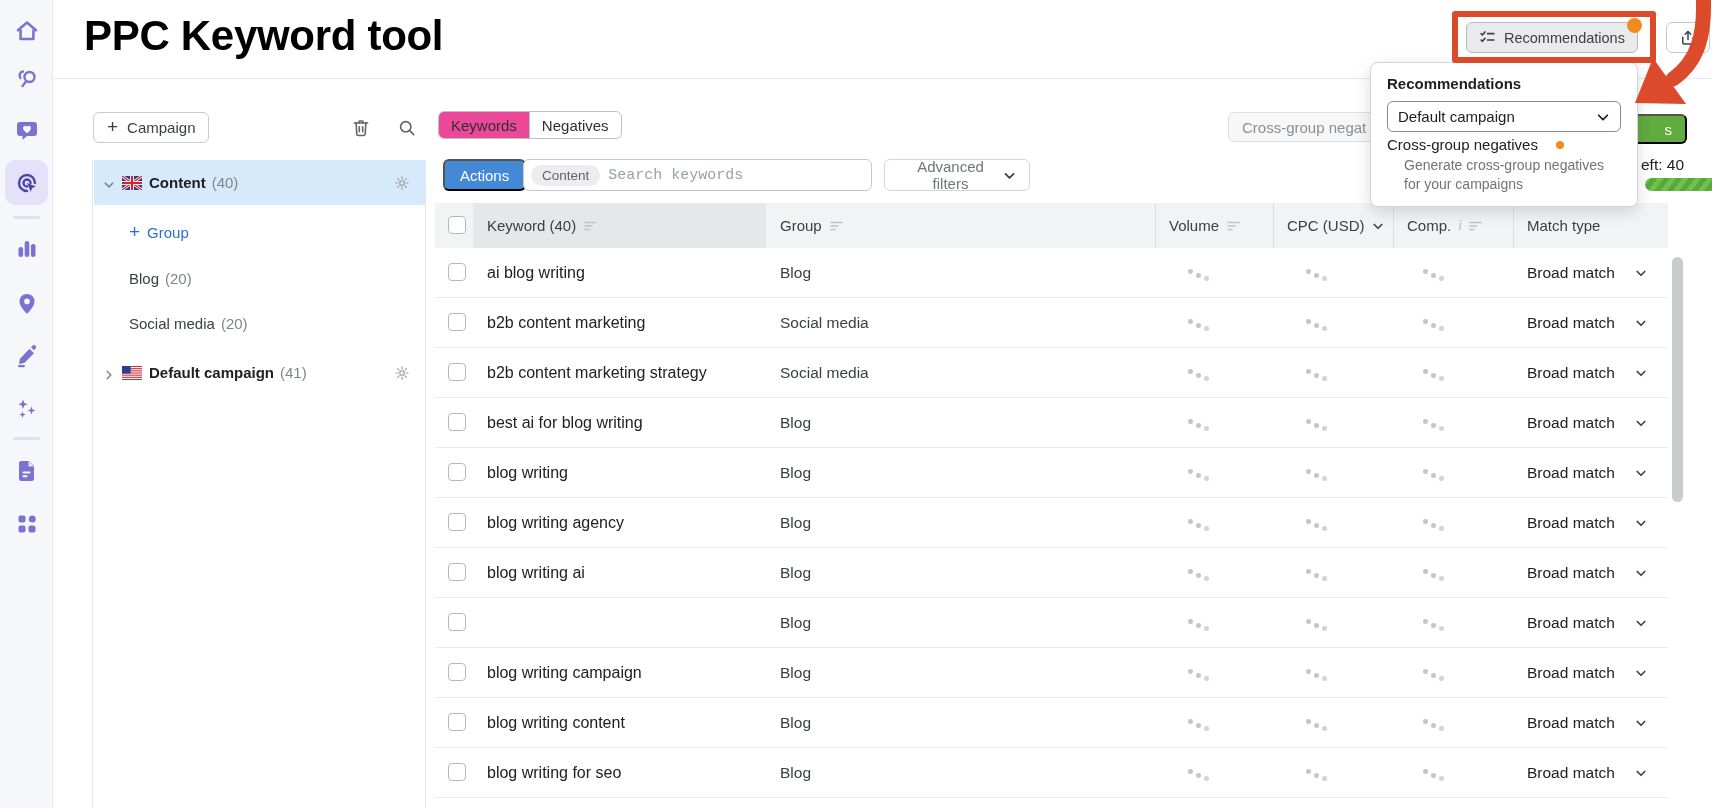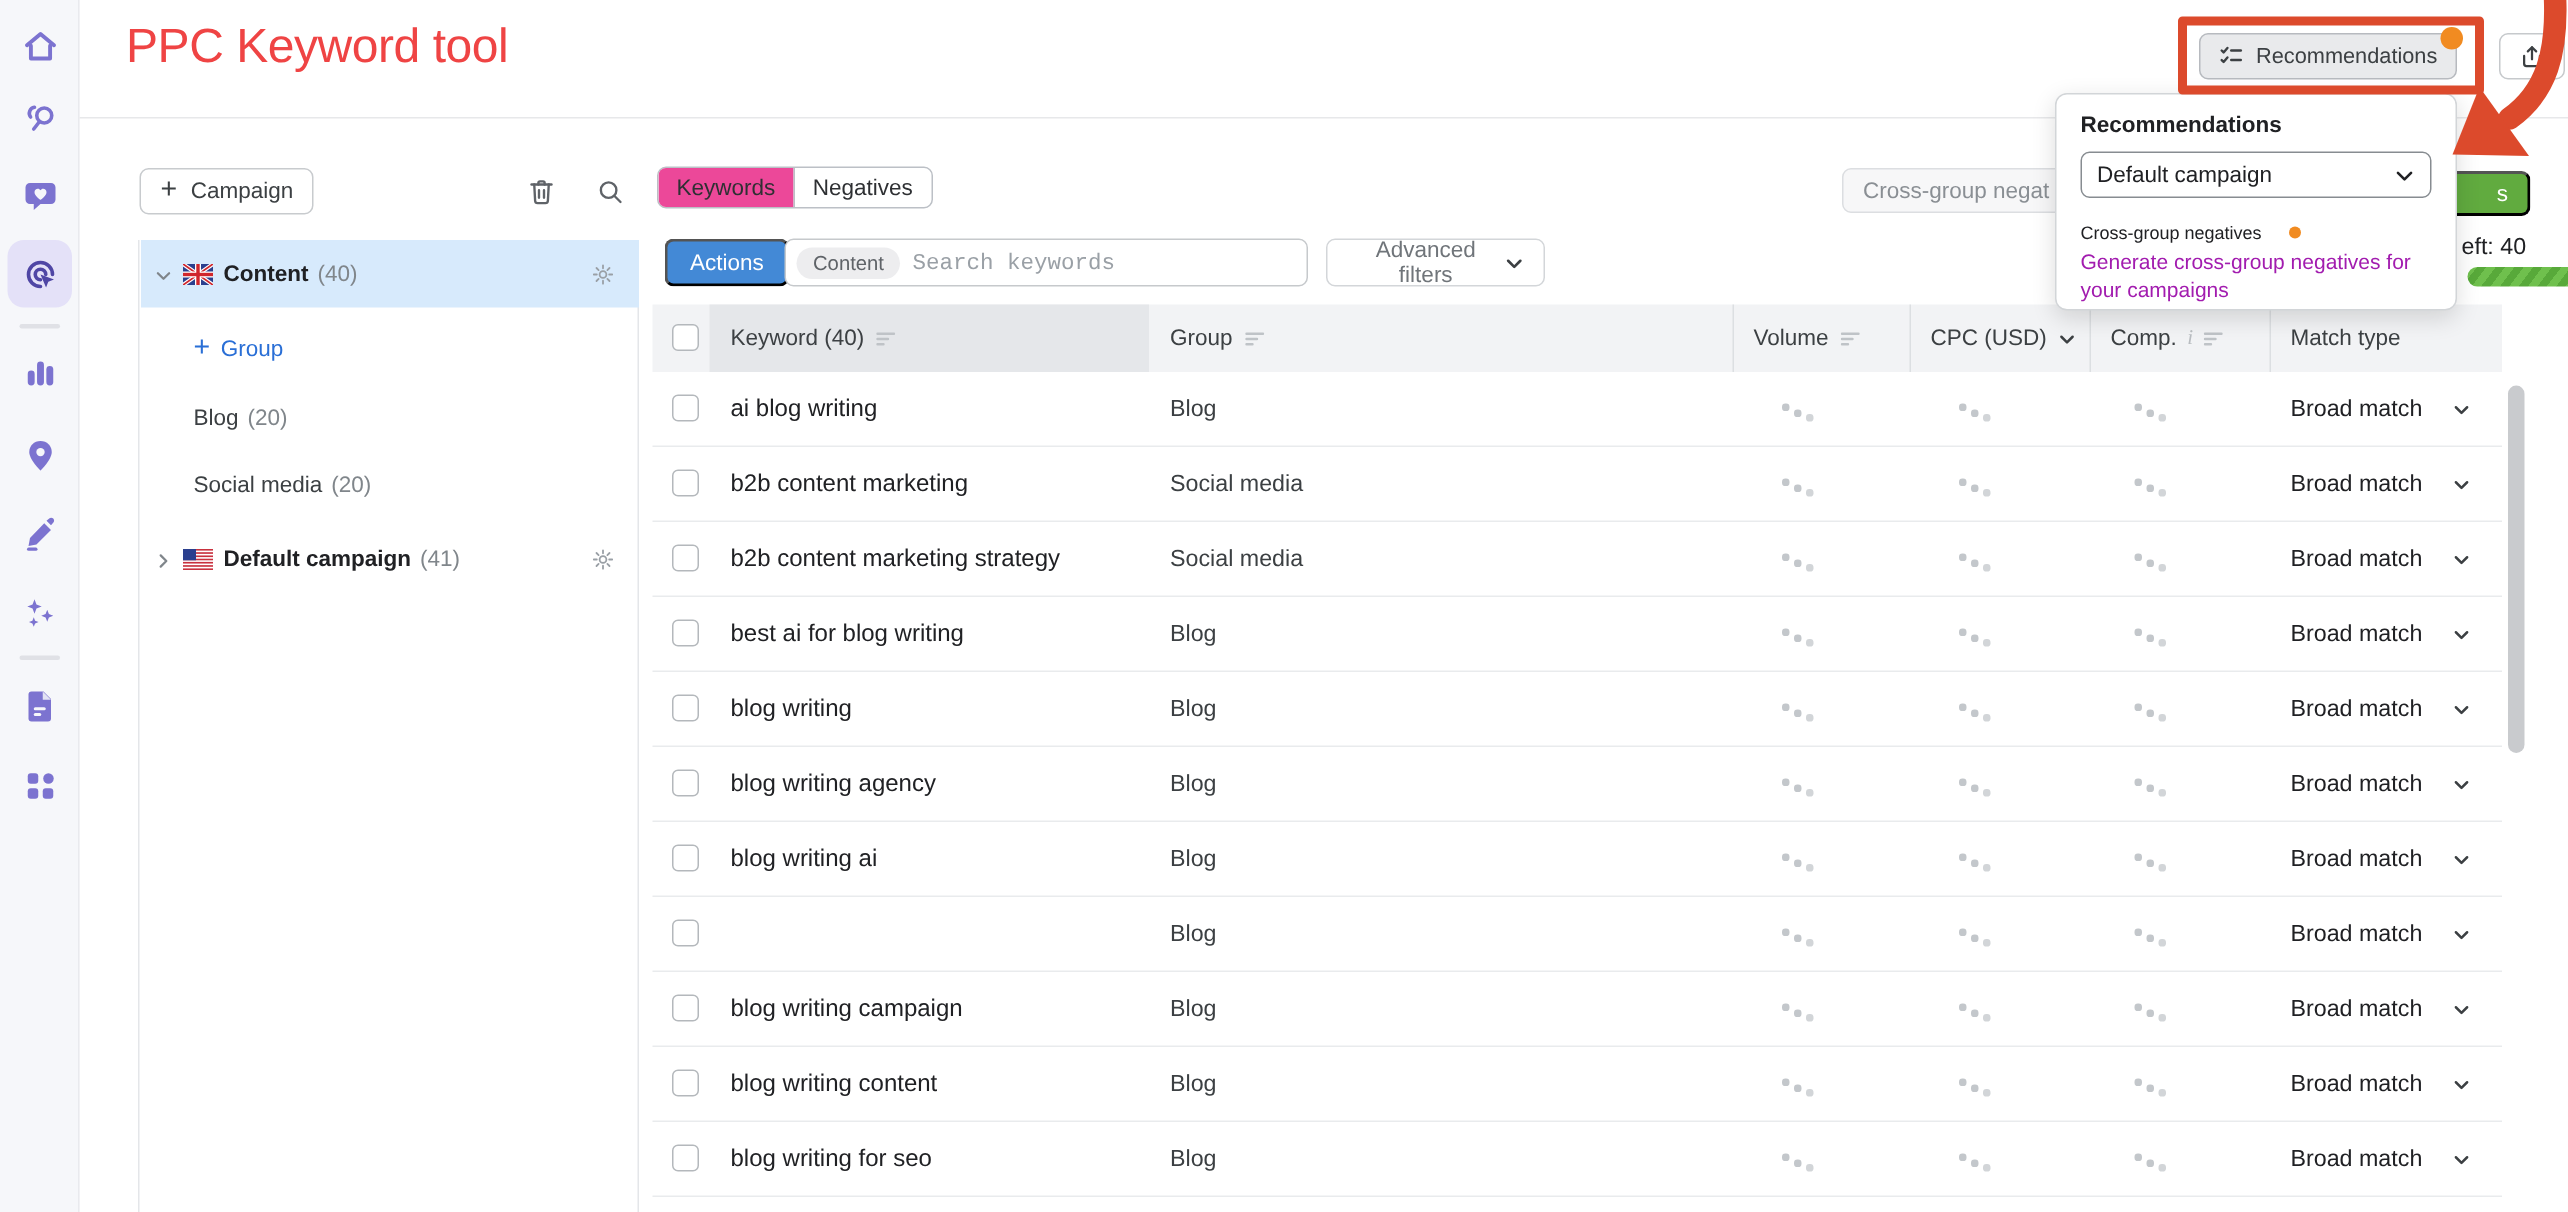--- a/index.html
+++ b/index.html
@@ -11,41 +11,41 @@
   .abs { position: absolute; }
 
   
   .sidebar { left: 0; top: 0; width: 53px; height: 808px; background: #f6f7fa; border-right: 1px solid #e9eaee; }
   .side-icon { position: absolute; left: 15px; width: 24px; height: 24px; cursor: pointer; }
   .side-icon svg { width: 24px; height: 24px; display: block; }
   .side-active-box { position: absolute; left: 5px; top: 160px; width: 43px; height: 45px; background: #e4e1f8; border-radius: 11px; }
   .side-divider { position: absolute; left: 13px; width: 27px; height: 3px; border-radius: 2px; background: #e0e1e6; }
 
   
-  .page-title { left: 84px; top: 12px; font-size: 32px; font-weight: 400; letter-spacing: -0.3px; color: #ef4444; }
+  .page-title { left: 84px; top: 12px; font-size: 42px; font-weight: 700; letter-spacing: -0.3px; color: #000000; }
   .header-divider { left: 53px; top: 78px; width: 1659px; height: 1px; background: #e7e8ea; }
 
   .rec-btn { left: 1466px; top: 22px; height: 31px; display: flex; align-items: center; gap: 8px;
     background: #e9eaec; border: 1px solid #b7babf; border-radius: 6px; padding: 0 12px;
     font-size: 14.5px; color: #3c4043; cursor: pointer; z-index: 20; }
   .rec-red-rect { left: 1452px; top: 11px; width: 204px; height: 52px; border: 6px solid #dc4a2c; border-radius: 3px; z-index: 60; pointer-events: none; }
   .rec-orange-dot { left: 1627px; top: 18px; width: 15px; height: 15px; border-radius: 50%; background: #f18b21; z-index: 62; }
   .share-btn { left: 1666px; top: 22px; width: 44px; height: 31px; background: #fff; border: 1px solid #c6c9cc; border-radius: 6px;
     display: flex; align-items: center; justify-content: center; cursor: pointer; }
   .red-arrow { left: 1592px; top: 0; width: 120px; height: 140px; z-index: 70; pointer-events: none; }
 
   
   .popover { left: 1370px; top: 62px; width: 268px; height: 145px; background: #fff; border: 1px solid #d2d5d8;
     border-radius: 8px; box-shadow: 0 5px 16px rgba(0,0,0,.14); z-index: 50; padding: 12px 16px; }
   .popover-title { font-size: 15px; font-weight: 700; color: #202124; }
   .popover-select { margin-top: 9px; height: 31px; border: 1px solid #878c91; border-radius: 6px; background: #fff;
     display: flex; align-items: center; justify-content: space-between; padding: 0 10px; font-size: 15px; color: #202124; cursor: pointer; }
-  .popover-item-title { margin-top: 16px; font-size: 12px; color: #202124; display: flex; align-items: center; gap: 18px; cursor: pointer; }
+  .popover-item-title { margin-top: 4px; font-size: 15px; color: #202124; display: flex; align-items: center; gap: 18px; cursor: pointer; }
   .popover-item-dot { width: 8px; height: 8px; border-radius: 50%; background: #f18b21; }
-  .popover-item-desc { margin-top: 3px; font-size: 14px; line-height: 19px; color: #a21caf; }
+  .popover-item-desc { margin-top: 3px; font-size: 14px; line-height: 19px; color: #737373; margin-left: 17px; }
 
   
   .campaign-btn { left: 93px; top: 112px; height: 31px; display: flex; align-items: center; gap: 9px; padding: 0 13px;
     background: #fff; border: 1px solid #c8cbce; border-radius: 6px; font-size: 15px; color: #3c4043; cursor: pointer; }
   .panel-icon { position: absolute; top: 118px; width: 20px; height: 20px; cursor: pointer; }
   .tree-wrap { left: 92px; top: 160px; width: 334px; height: 648px; border-left: 1px solid #e4e6e9; border-right: 1px solid #e4e6e9; }
   .tree-row { position: absolute; left: 1px; width: 332px; height: 45px; display: flex; align-items: center; font-size: 15px; color: #3c4043; cursor: pointer; }
   .tree-row.selected { background: #d7eafc; }
   .tree-caret { width: 12px; height: 12px; margin-left: 9px; flex: 0 0 auto; }
   .tree-flag { margin-left: 7px; flex: 0 0 auto; display: flex; }

